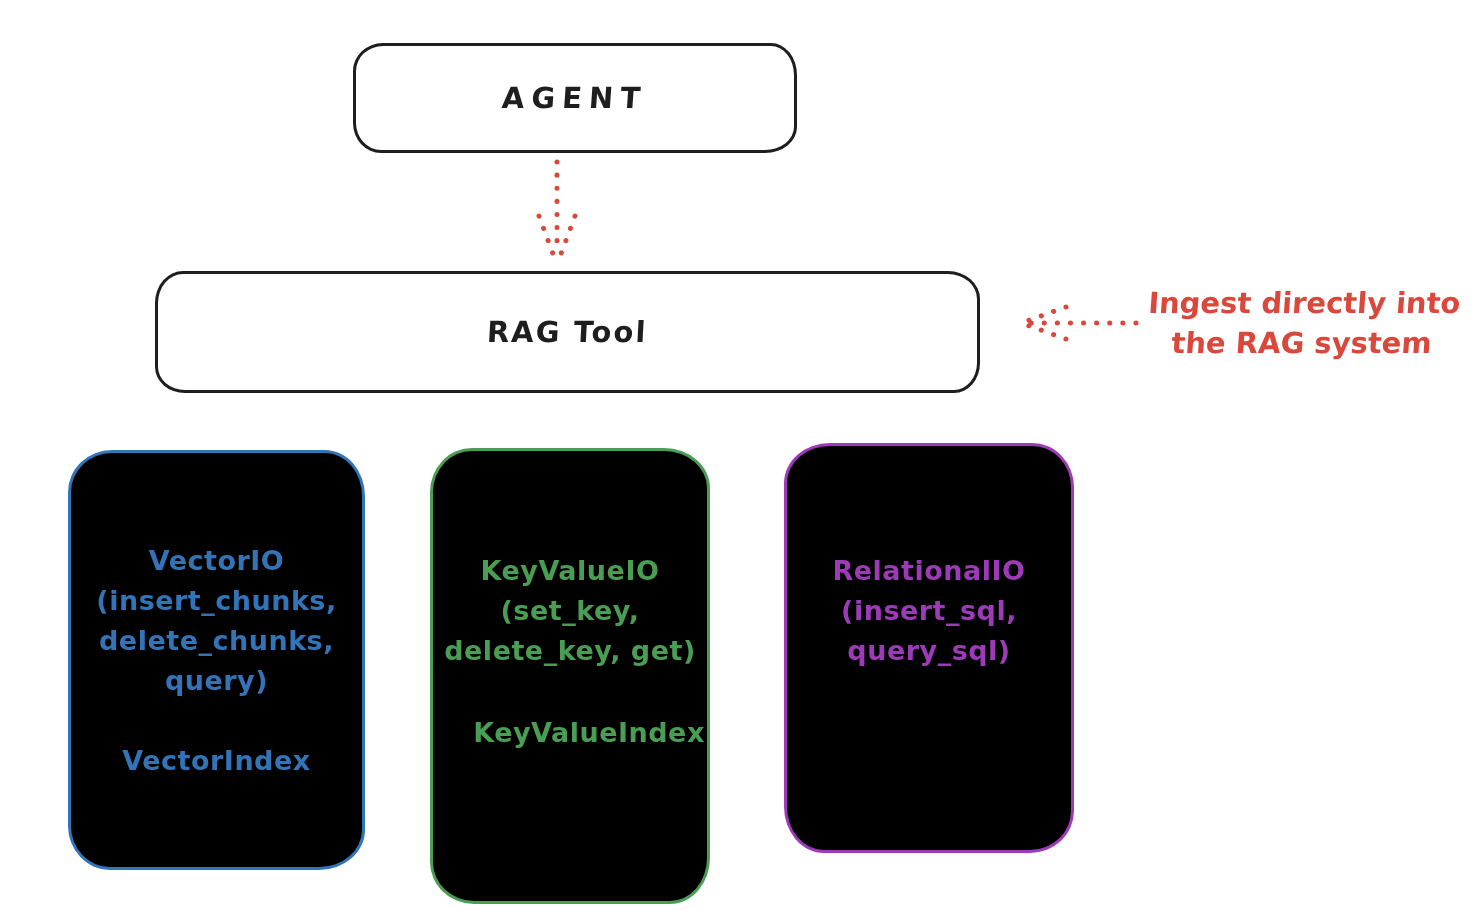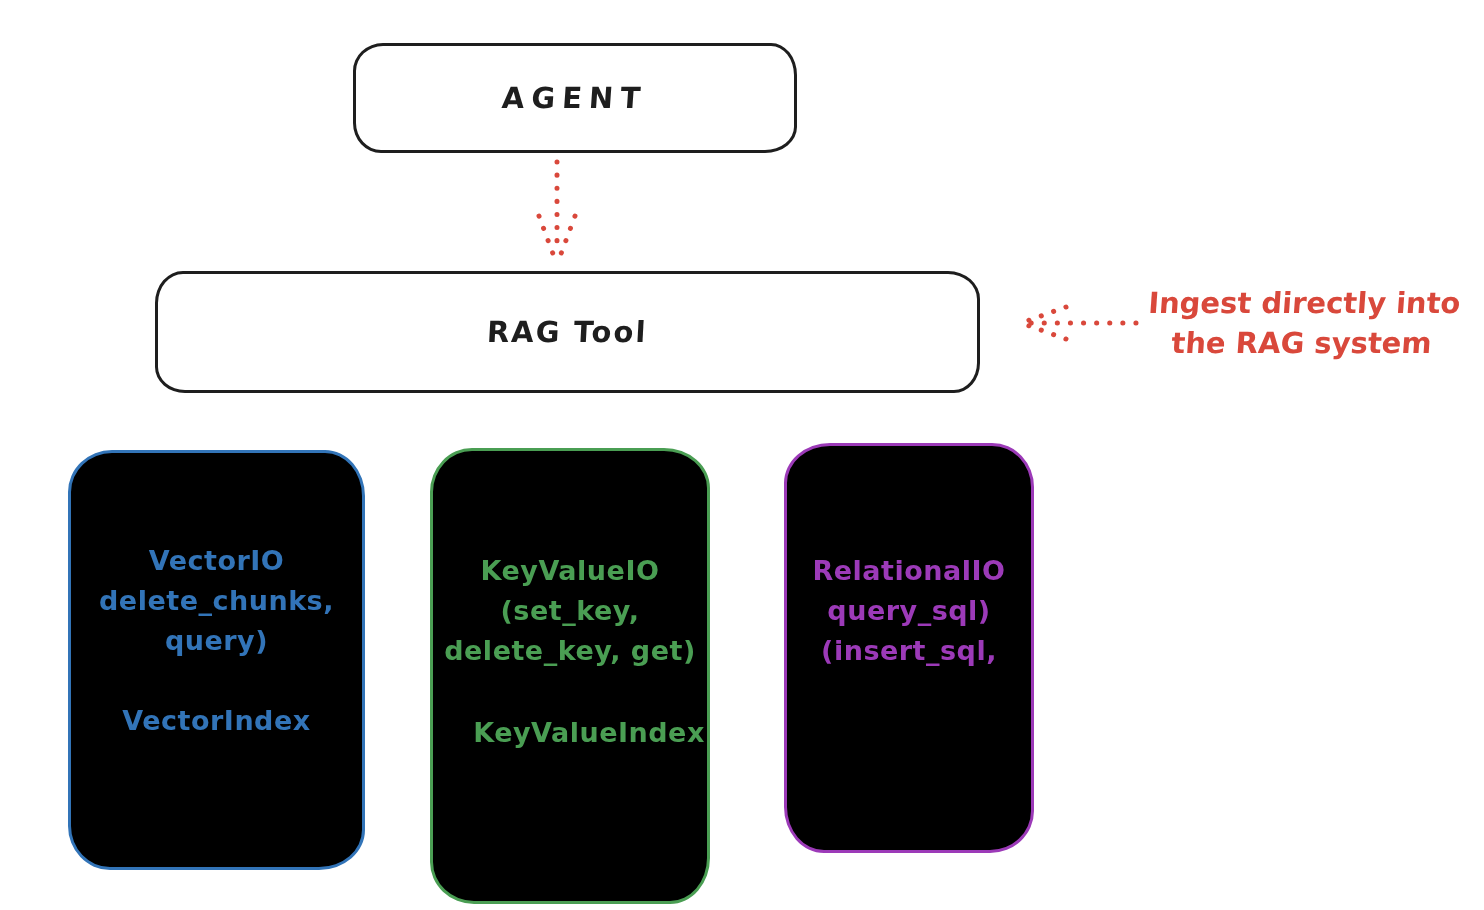--- a/index.html
+++ b/index.html
@@ -93,21 +93,21 @@
     left: 430px; top: 448px;
     width: 280px; height: 456px;
     border: 3.5px solid #4a9e53;
     color: #4a9e53;
     border-radius: 42px 46px 40px 44px / 44px 40px 46px 42px;
     padding-top: 100px;
   }
   .io-green .index-label { margin-top: 42px; margin-left: 38px; }
   .io-purple {
     left: 784px; top: 443px;
-    width: 250px; height: 410px;
+    width: 290px; height: 410px;
     border: 3.5px solid #9c3ab8;
     color: #9c3ab8;
     border-radius: 46px 42px 44px 40px / 40px 44px 42px 46px;
     padding-top: 105px;
   }
   .io-purple .index-label { margin-top: 42px; }
 </style>
 </head>
 <body>
 
@@ -137,31 +137,32 @@
     </g>
   </svg>
 
   <div class="annotation">
     <div>Ingest directly into</div>
     <div>the RAG system</div>
   </div>
 
   <div class="io-box io-blue">
     <div>VectorIO</div>
+    <div>(insert_chunks,</div>
     <div>delete_chunks,</div>
     <div>query)</div>
     <div class="index-label">VectorIndex</div>
   </div>
 
   <div class="io-box io-green">
     <div>KeyValueIO</div>
     <div>(set_key,</div>
     <div>delete_key, get)</div>
     <div class="index-label">KeyValueIndex</div>
   </div>
 
   <div class="io-box io-purple">
     <div>RelationalIO</div>
+    <div>(insert_sql,</div>
     <div>query_sql)</div>
-    <div>(insert_sql,</div>
   </div>
 
 </div>
 
 </body></html>

